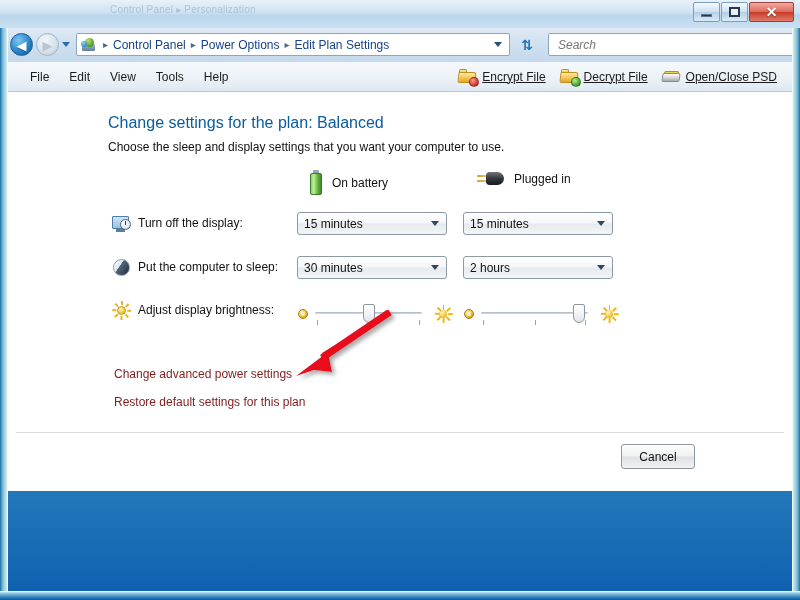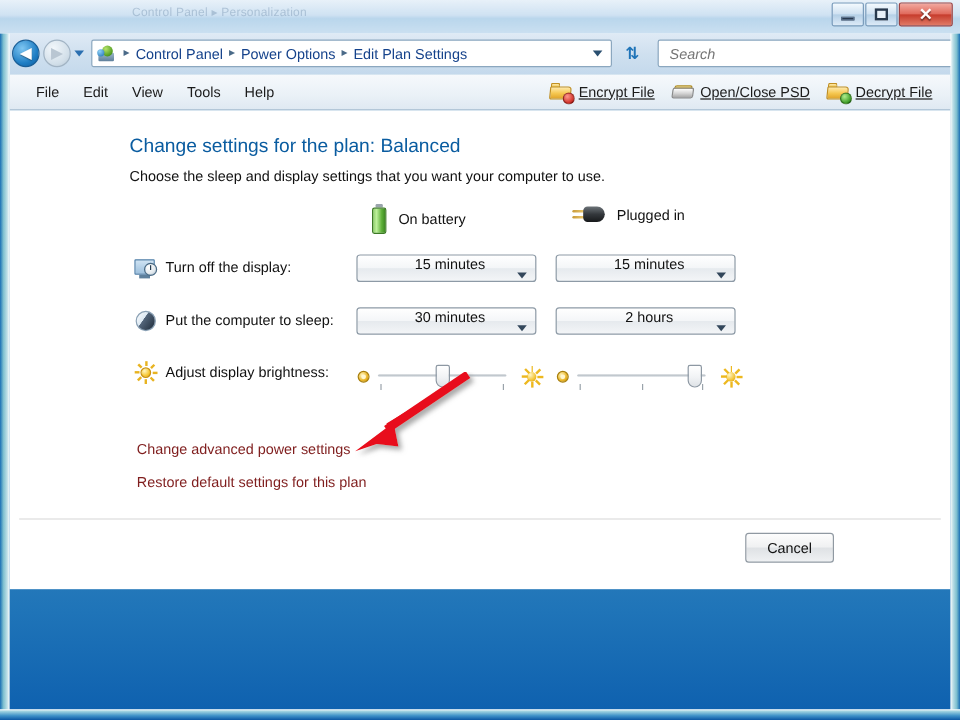--- a/index.html
+++ b/index.html
@@ -484,21 +484,20 @@
     position: absolute;
     top: 2px;
     height: 23px;
     background: linear-gradient(180deg,#ffffff,#f4f6f8 48%,#e6eaee 52%,#f3f5f7);
     border: 1px solid #8d9aa6;
     border-radius: 3px;
     box-sizing: border-box;
     display: flex;
     align-items: center;
     padding-left: 6px;
-    flex-direction: column;
   }
   .dropdown.c1 { left: 289px; width: 150px; }
   .dropdown.c2 { left: 455px; width: 150px; }
   .dropdown .dval {
     font-size: 12px;
     color: #111;
     white-space: nowrap;
   }
   .dropdown .dcaret {
     margin-left: auto;
@@ -698,33 +697,33 @@
     <div class="tb-items">
       <div class="tb-item">
         <span class="ico-folder">
           <span class="ftab"></span>
             <span class="fbody"></span>
             <span class="badge red"></span>
         </span>
         <span>Encrypt File</span>
       </div>
       <div class="tb-item">
-        <span class="ico-drive">
-          <span class="dtop"></span>
-            <span class="dbody"></span>
-        </span>
-        <span>Open/Close PSD</span>
-      </div>
-      <div class="tb-item">
         <span class="ico-folder">
           <span class="ftab"></span>
             <span class="fbody"></span>
             <span class="badge green"></span>
         </span>
         <span>Decrypt File</span>
+      </div>
+      <div class="tb-item">
+        <span class="ico-drive">
+          <span class="dtop"></span>
+            <span class="dbody"></span>
+        </span>
+        <span>Open/Close PSD</span>
       </div>
     </div>
   </div>
 
   <div class="content">
 
     <div class="page-title">Change settings for the plan: Balanced</div>
     <div class="page-sub">Choose the sleep and display settings that you want your computer to use.</div>
 
     <div class="col-head battery">

